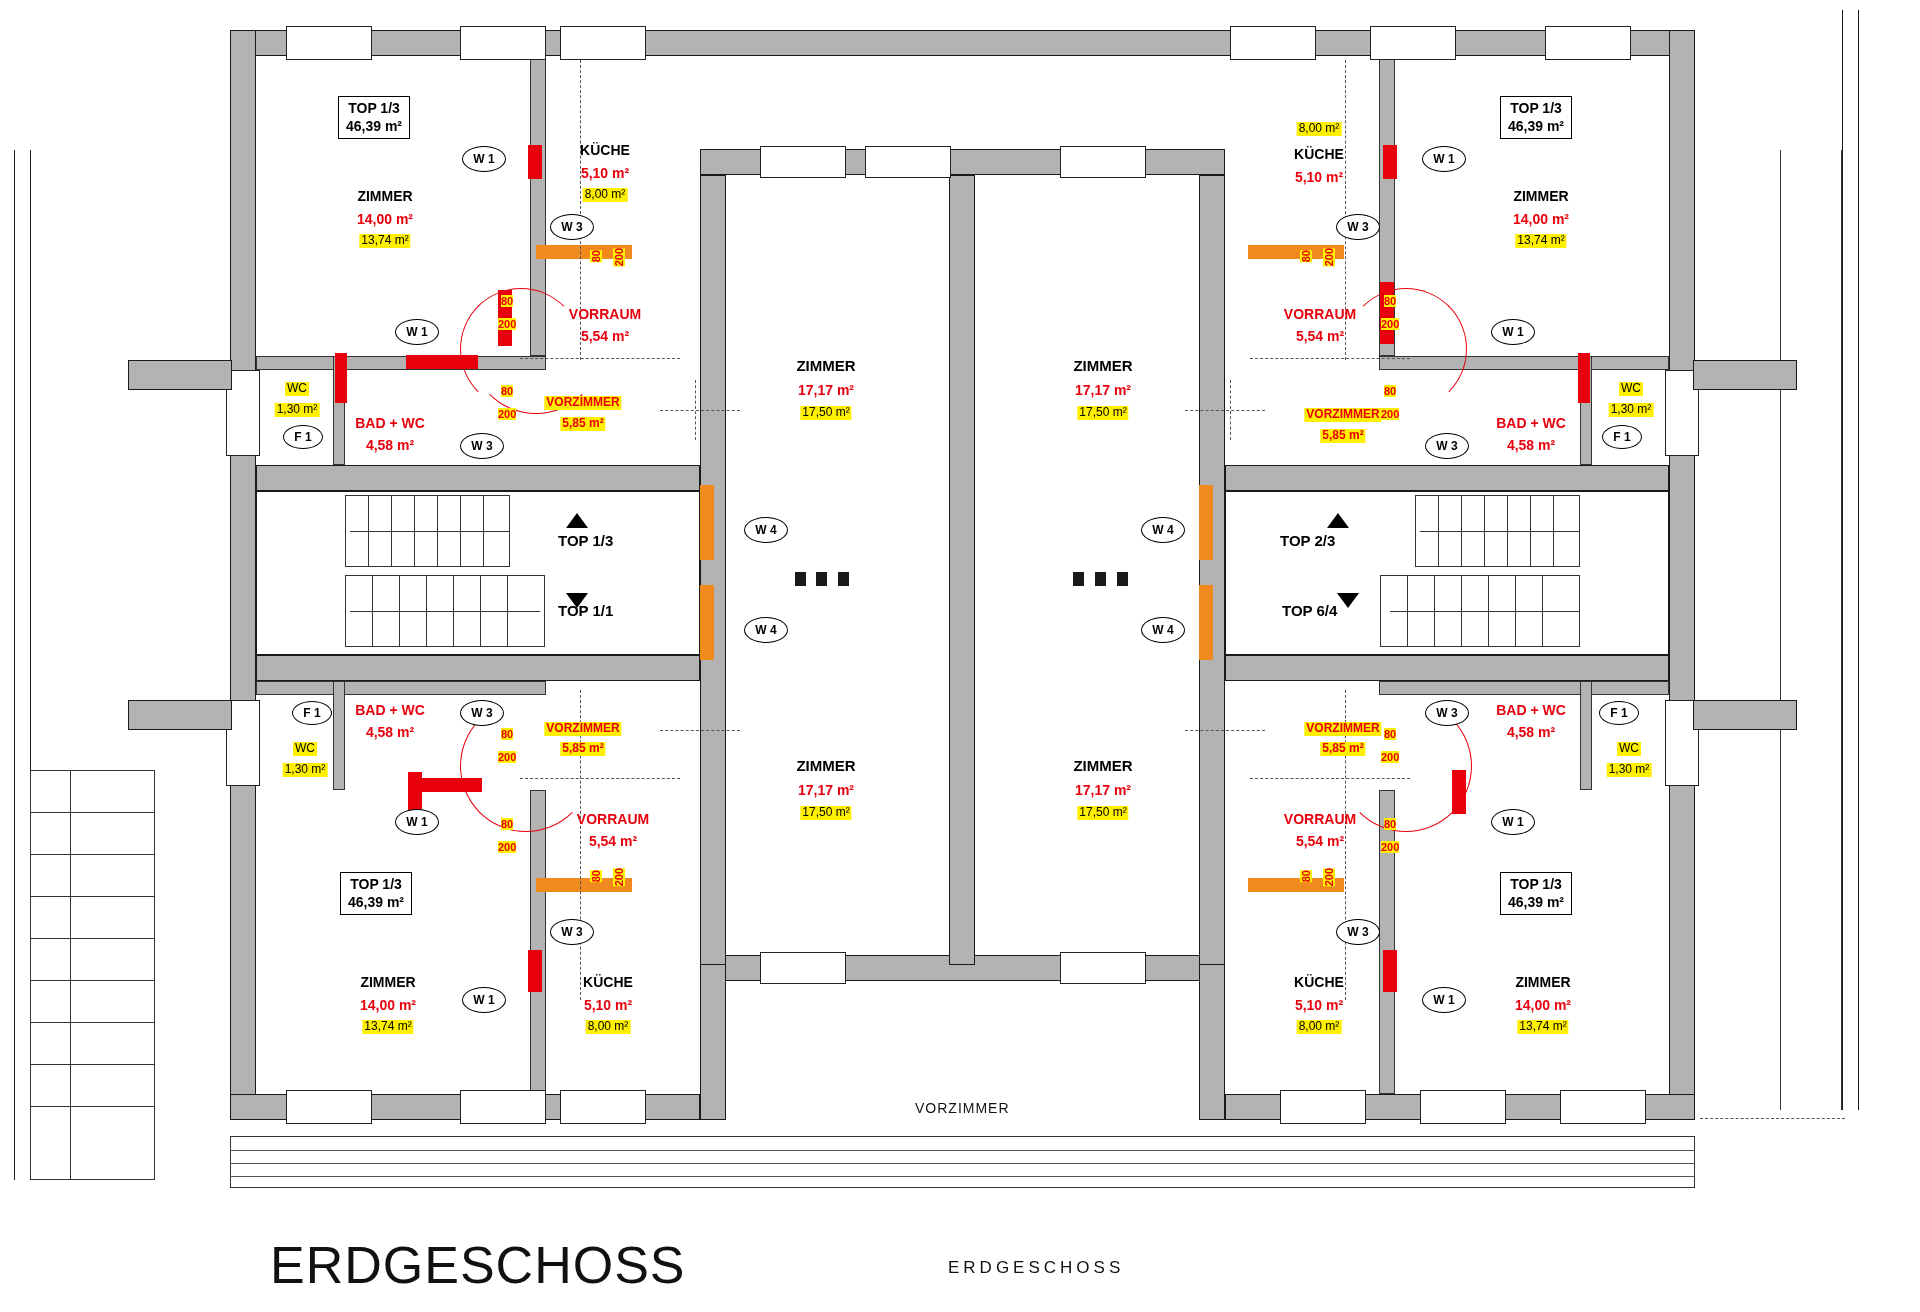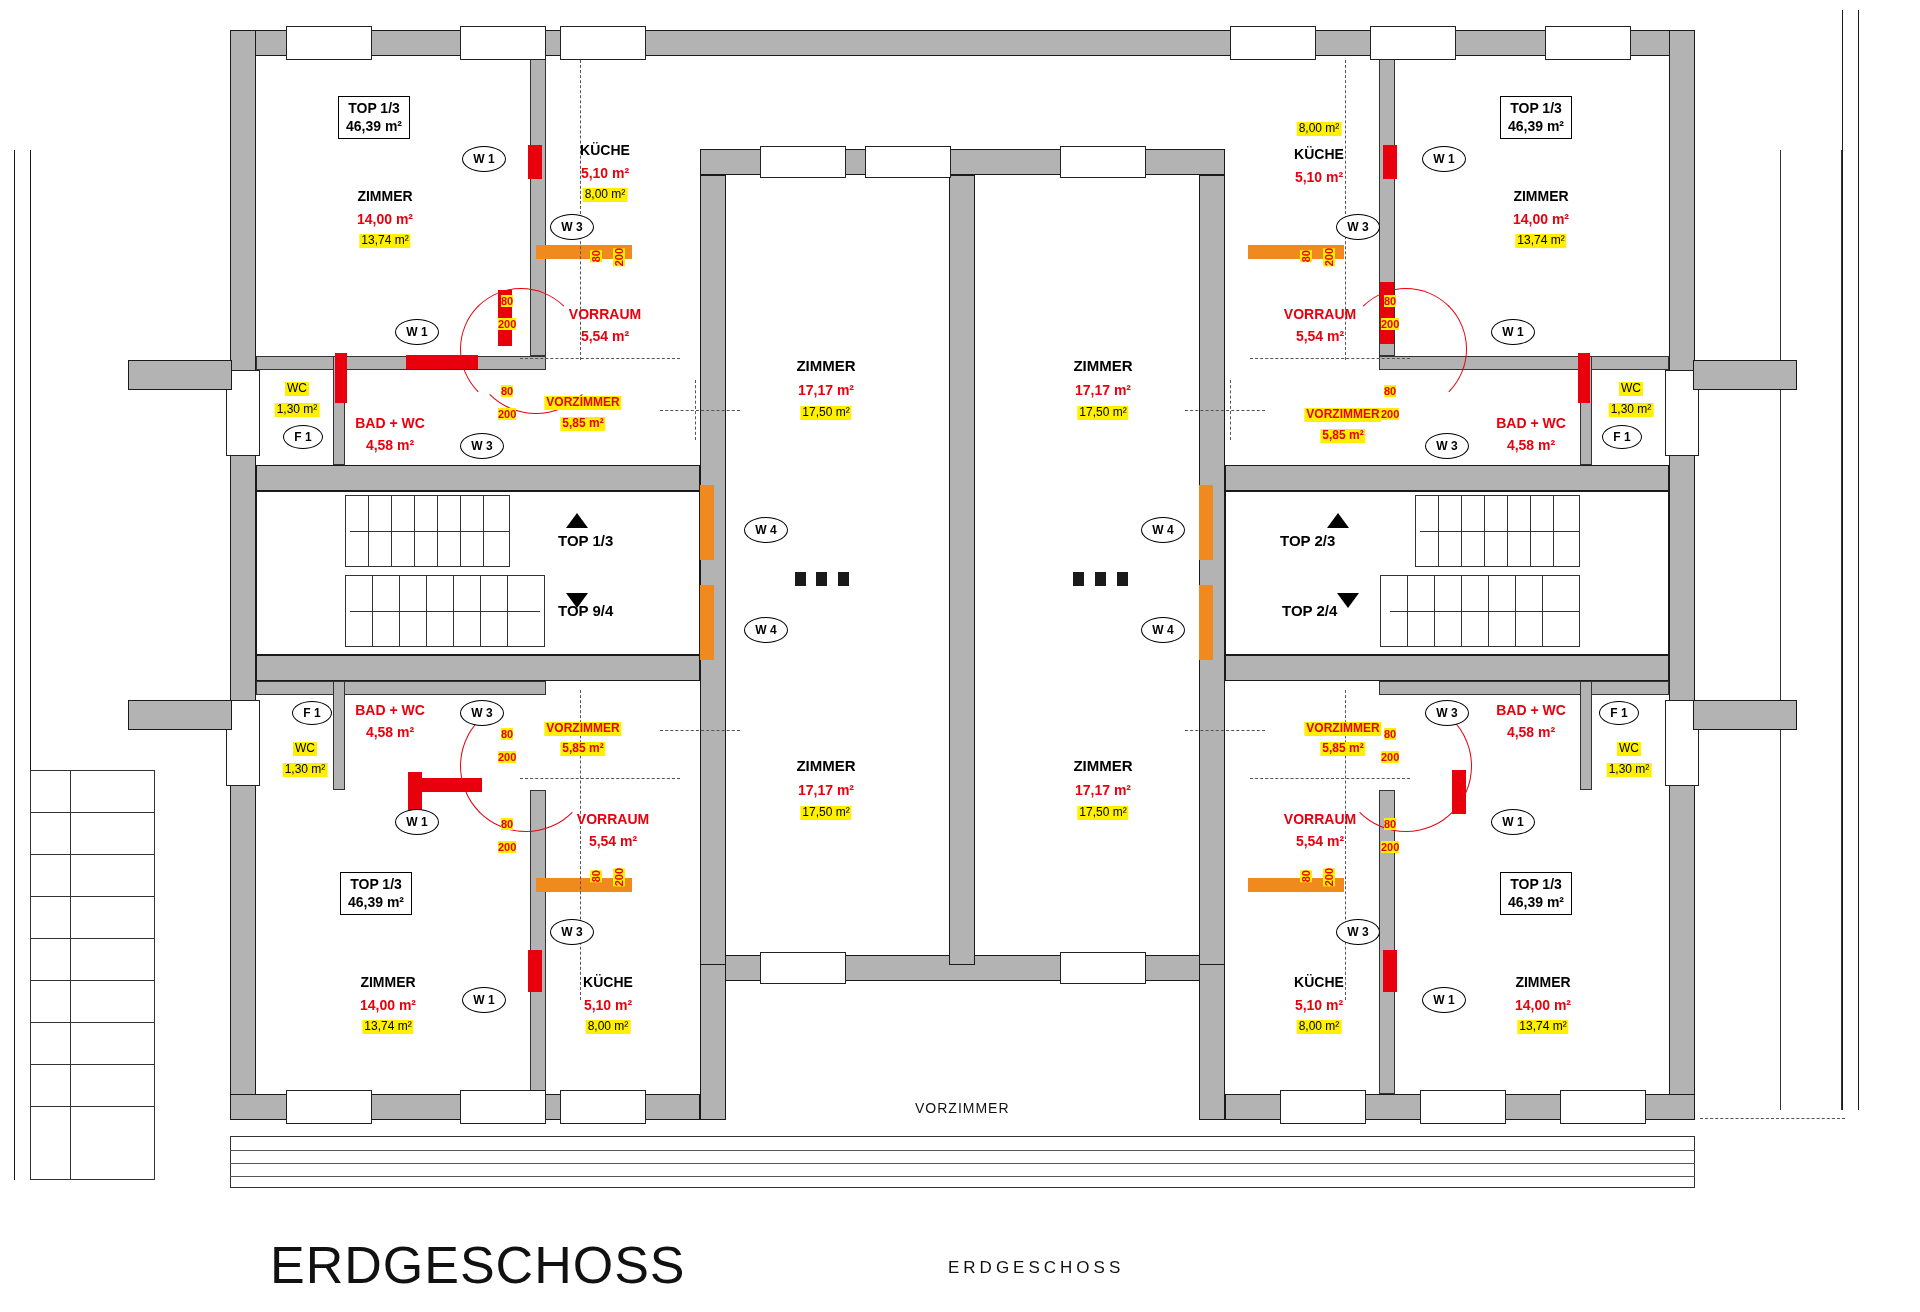--- a/index.html
+++ b/index.html
@@ -355,23 +355,23 @@
 
   <div class="t c s10 red b hl" style="left:1343px;top:722px;">VORZIMMER</div>
   <div class="t c s10 red b hl" style="left:1343px;top:742px;">5,85 m²</div>
 
   <div class="t c s12 red b" style="left:1531px;top:702px;">BAD + WC</div>
   <div class="t c s12 red b" style="left:1531px;top:724px;">4,58 m²</div>
   <div class="t c s10 blk hl" style="left:1629px;top:742px;">WC</div>
   <div class="t c s10 blk hl" style="left:1629px;top:763px;">1,30 m²</div>
 
   <div class="t s13 blk b" style="left:558px;top:532px;">TOP 1/3</div>
-  <div class="t s13 blk b" style="left:558px;top:602px;">TOP 9/4</div>
+  <div class="t s13 blk b" style="left:558px;top:602px;">TOP 1/1</div>
   <div class="t s13 blk b" style="left:1280px;top:532px;">TOP 2/3</div>
-  <div class="t s13 blk b" style="left:1282px;top:602px;">TOP 2/4</div>
+  <div class="t s13 blk b" style="left:1282px;top:602px;">TOP 6/4</div>
 
   <div class="dimh" style="left:501px;top:295px;">80</div>
   <div class="dimh" style="left:498px;top:318px;">200</div>
   <div class="dimh" style="left:501px;top:385px;">80</div>
   <div class="dimh" style="left:498px;top:408px;">200</div>
   <div class="dimv" style="left:590px;top:250px;">80</div>
   <div class="dimv" style="left:613px;top:248px;">200</div>
 
   <div class="dimh" style="left:1384px;top:295px;">80</div>
   <div class="dimh" style="left:1381px;top:318px;">200</div>

